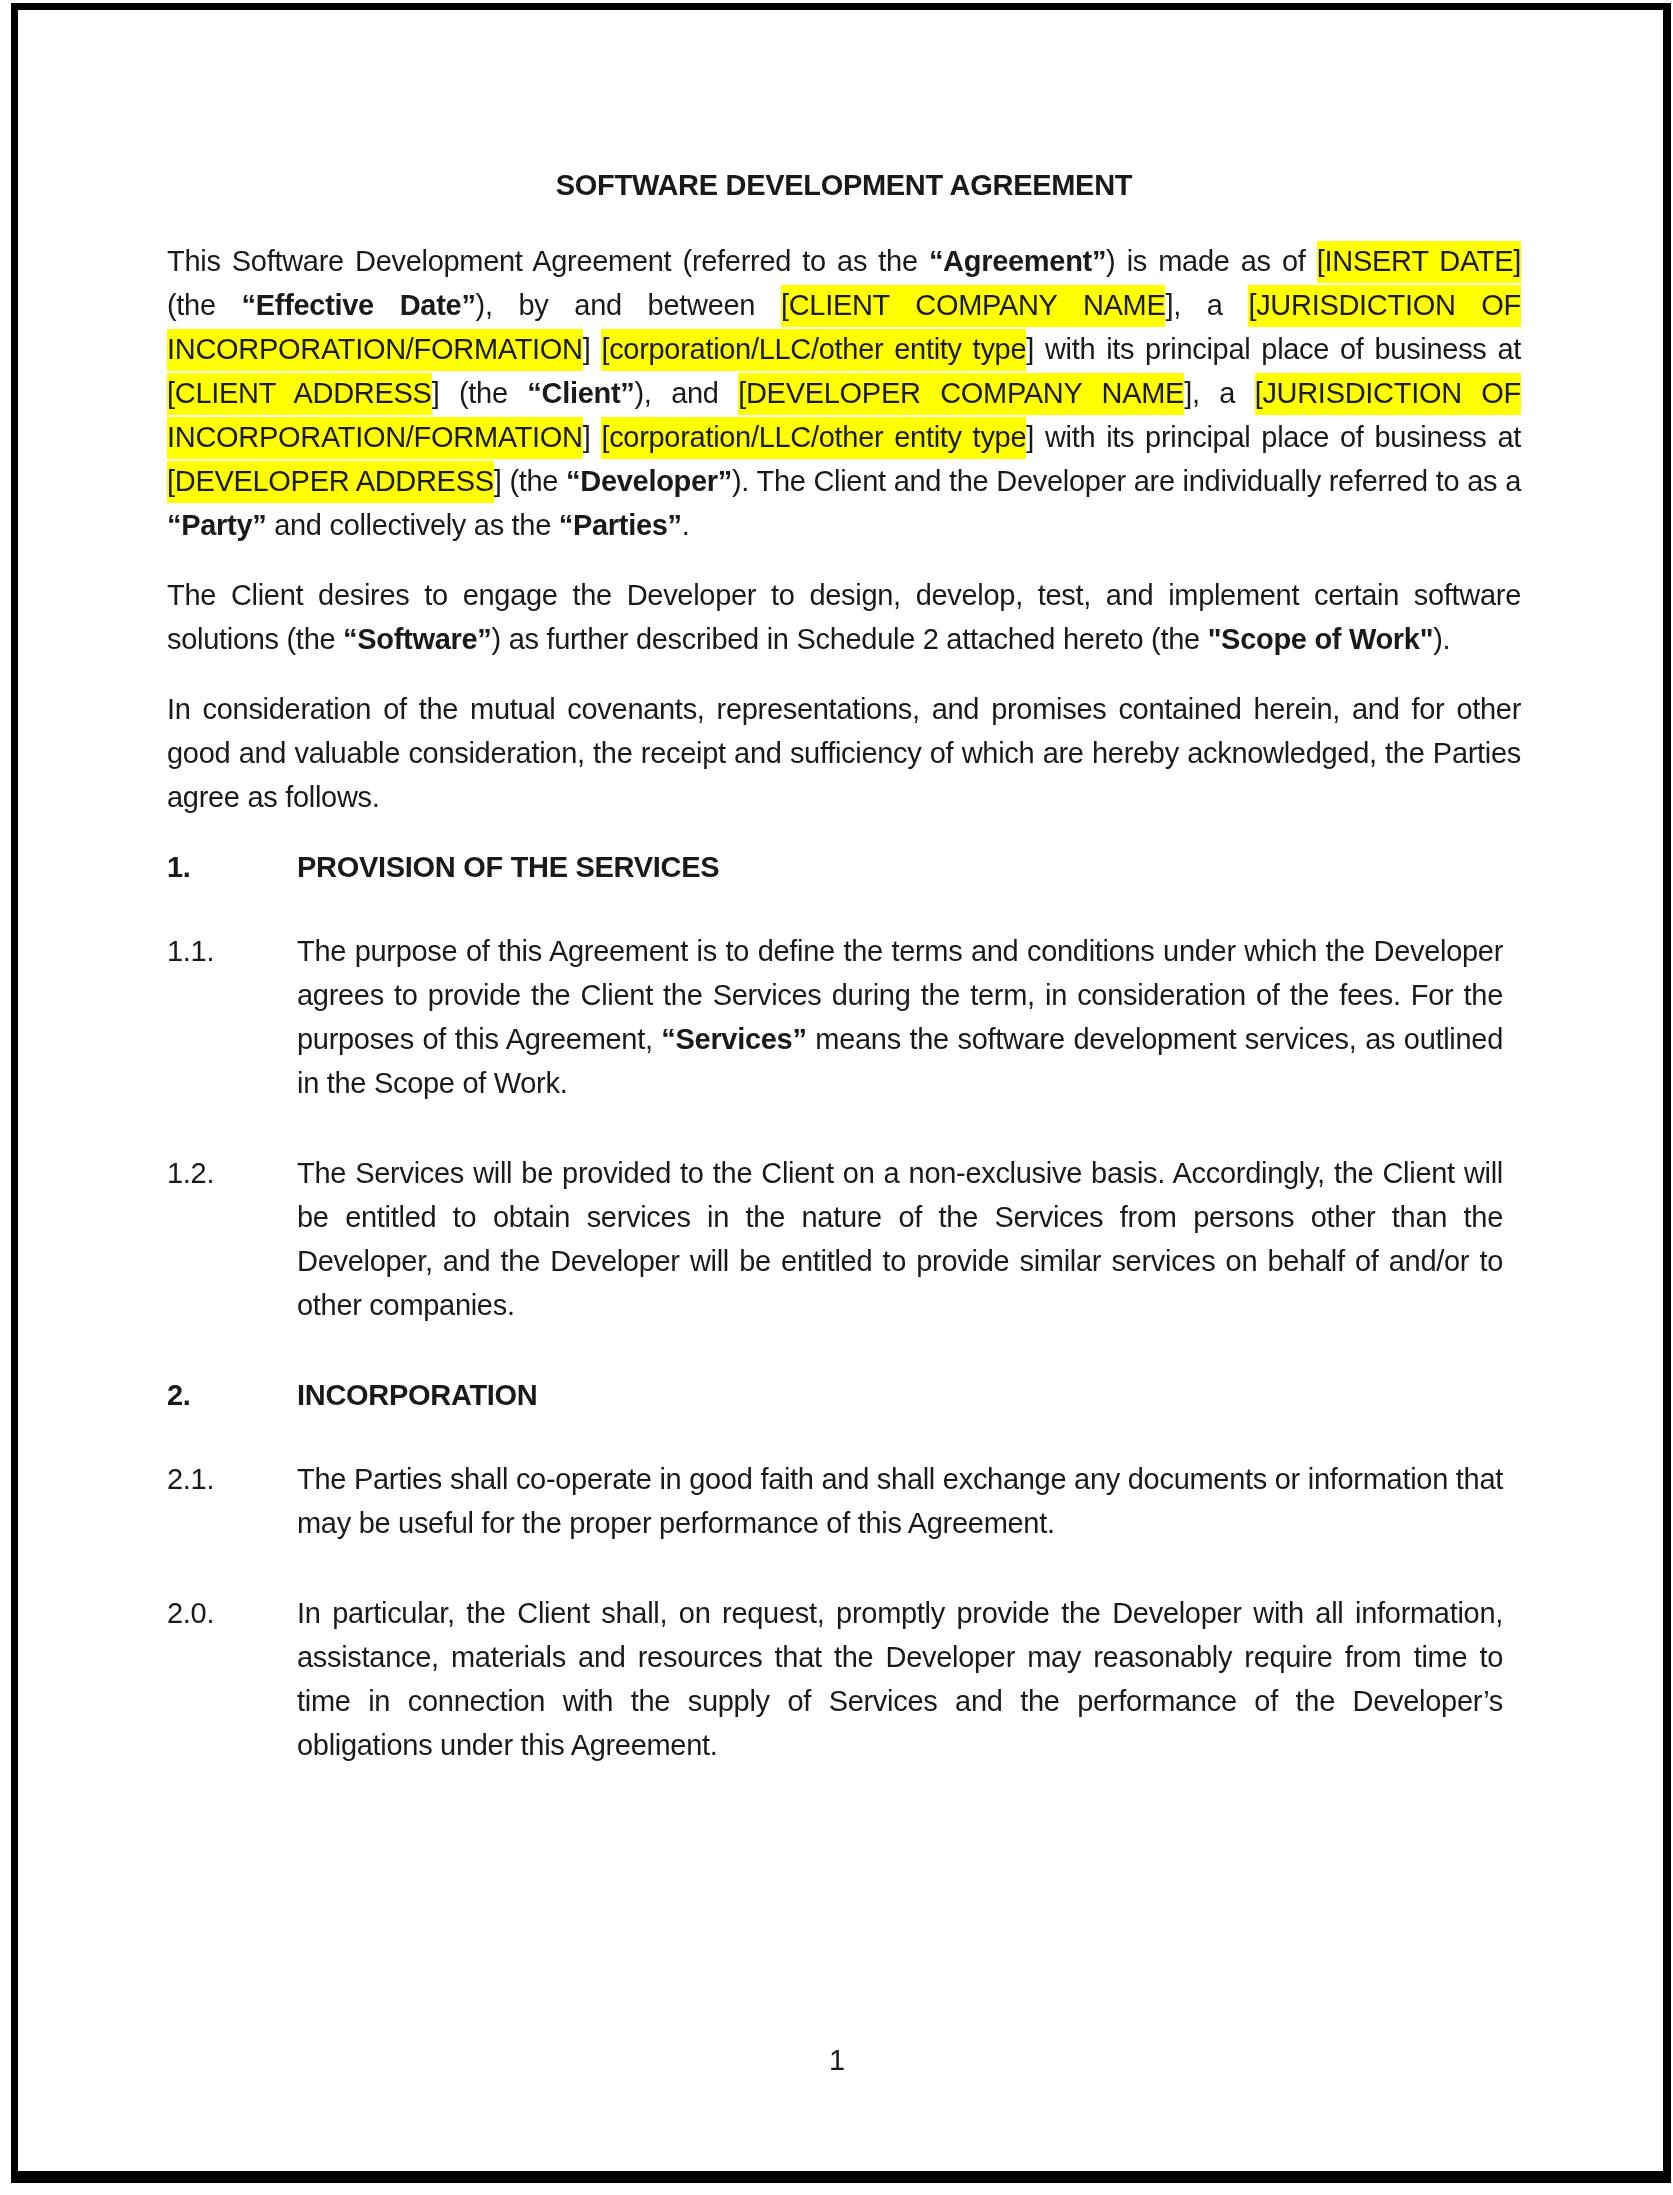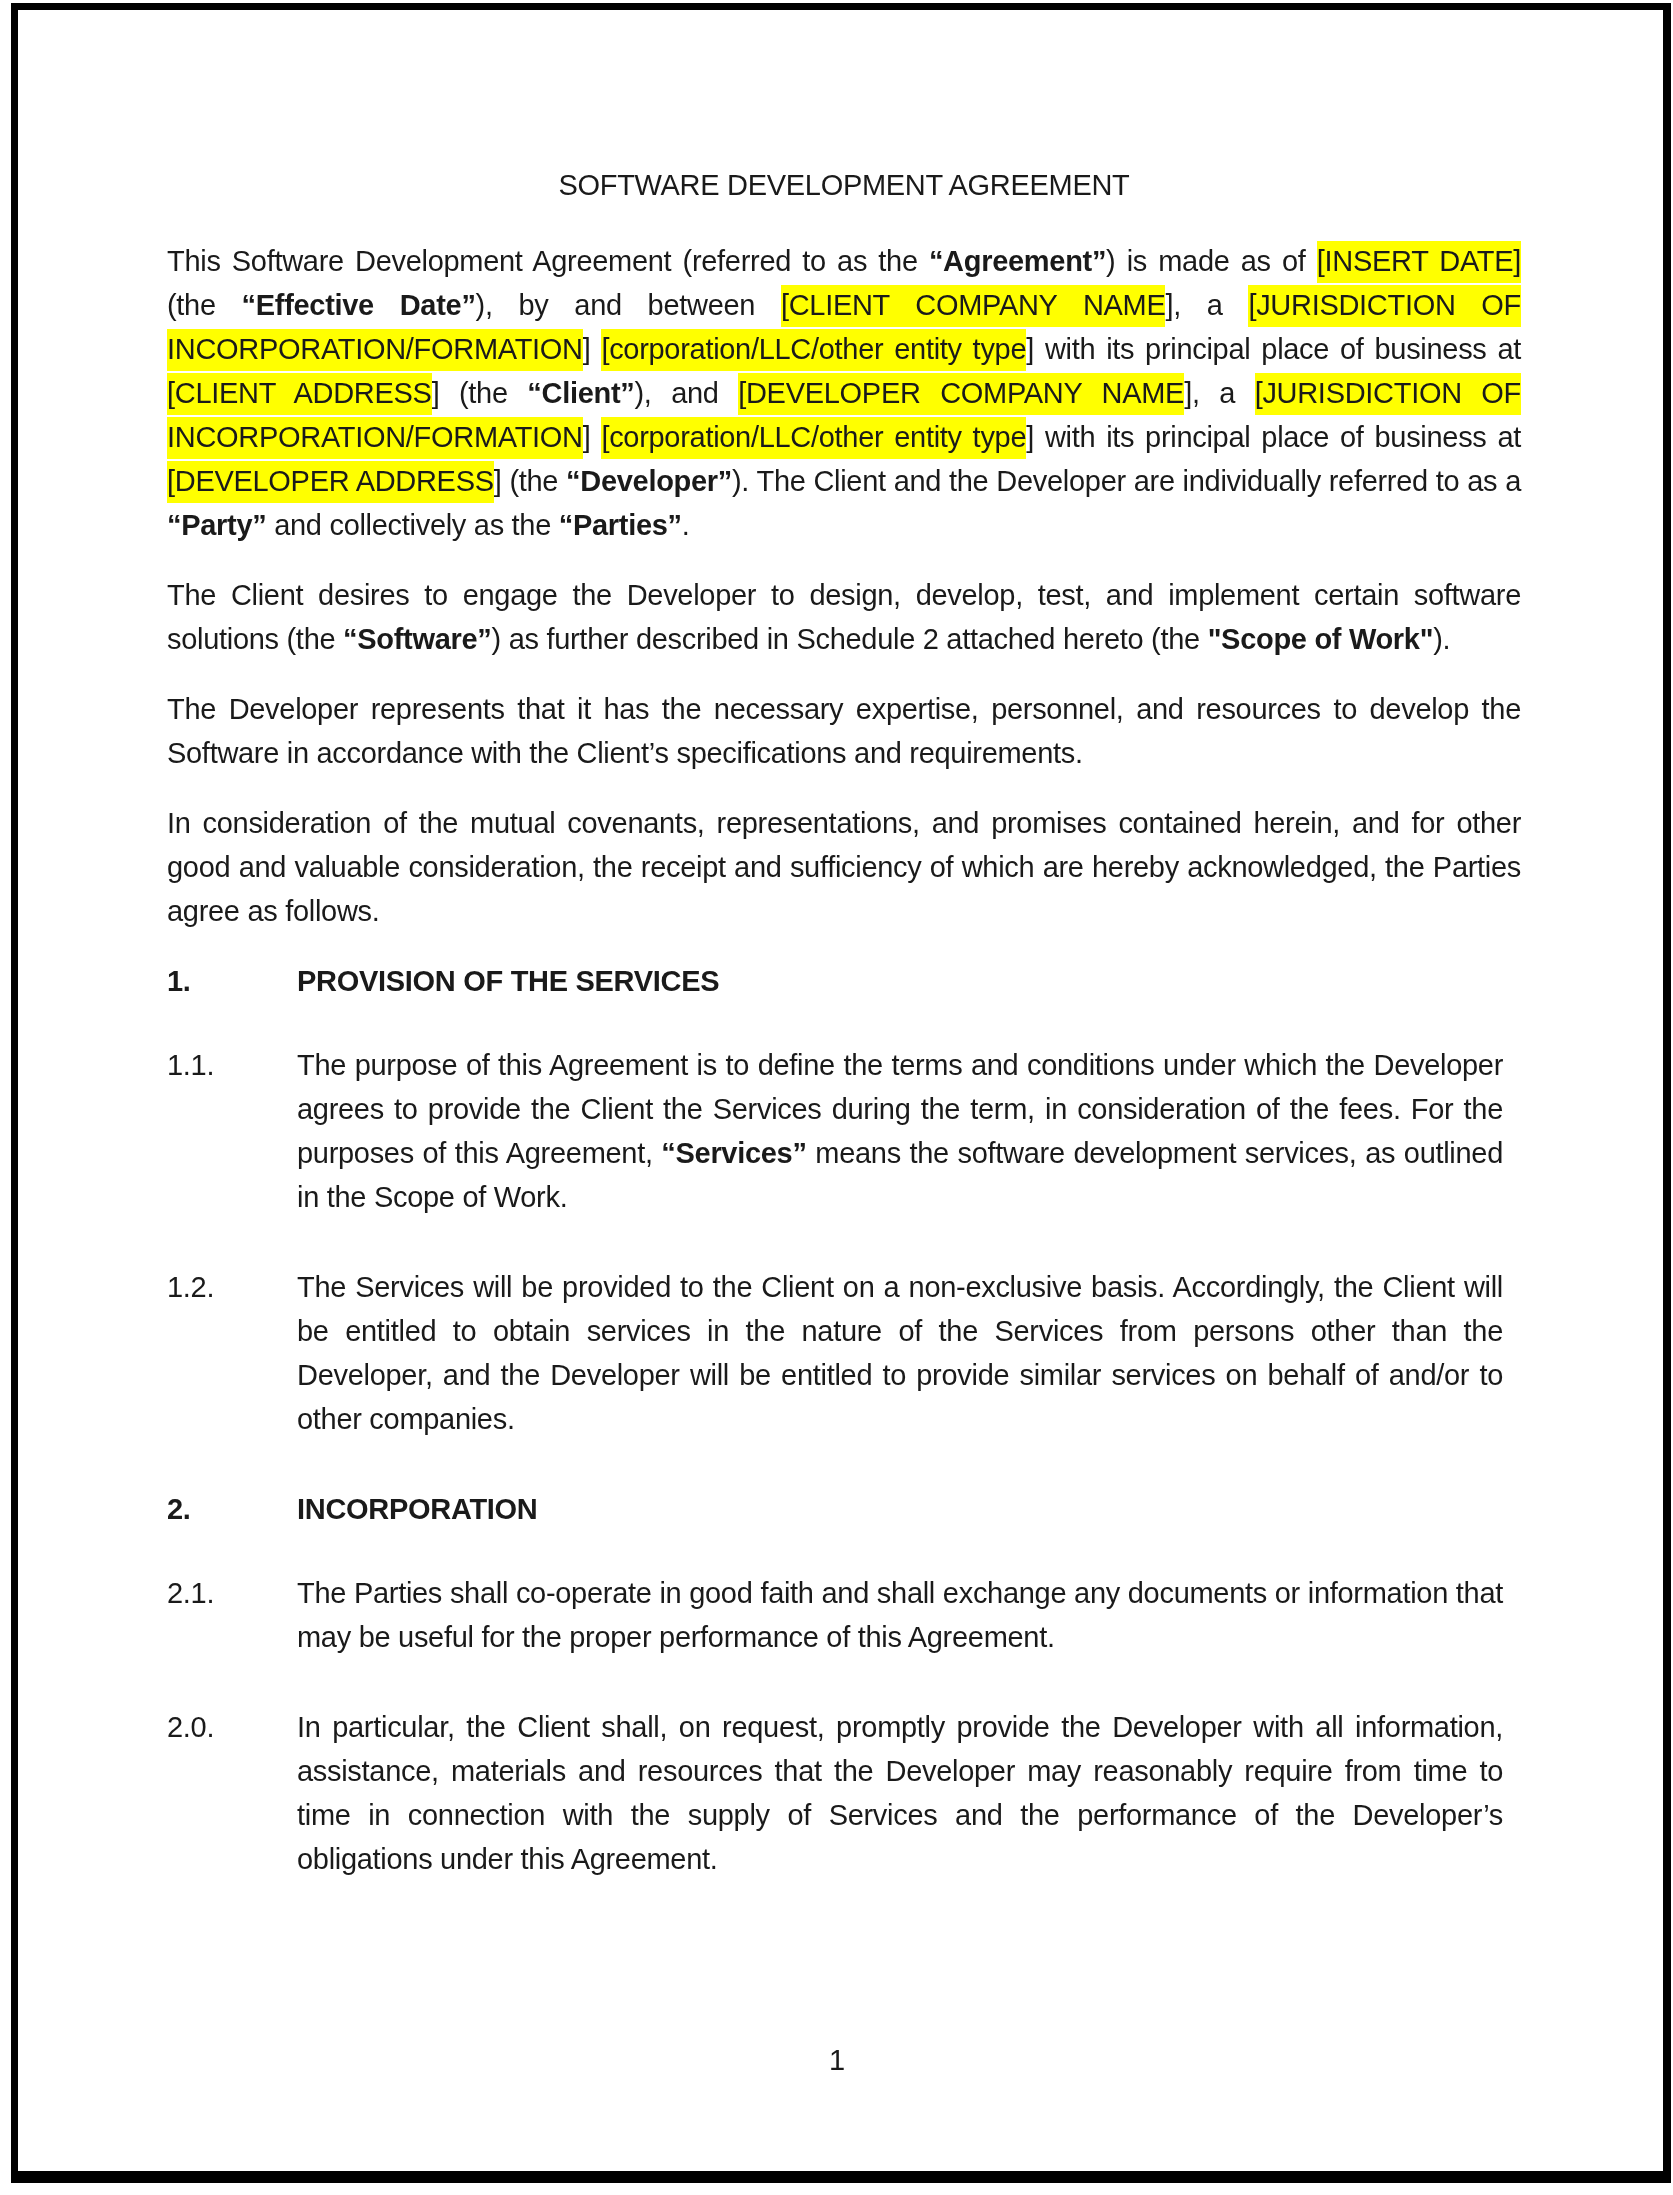--- a/index.html
+++ b/index.html
@@ -23,21 +23,21 @@
     position: absolute;
     left: 167px;
     top: 163px;
     width: 1354px;
     font-size: 29px;
     line-height: 44px;
     letter-spacing: -0.3px;
   }
   .doc-title {
     text-align: center;
-    font-weight: normal;
+    font-weight: bold;
     margin: 0 0 32px 0;
   }
   .block { margin: 8px 0 26px 0; }
   .para  { text-align: justify; }
   .numbered {
     position: relative;
     padding-left: 130px;
     margin: 0 18px 46px 0;
   }
   .numbered .ptext { display: block; text-align: justify; }
@@ -66,21 +66,20 @@
 </head>
 <body style="color: rgb(26, 26, 26);">
 
 <div class="frame" style="border-color: rgb(0, 0, 0);"></div>
 
 <div class="content">
   <div class="doc-title">SOFTWARE DEVELOPMENT AGREEMENT</div>
   <div id="doc-body">
       <div class="block para"><span class="ptext"><span class="run">This Software Development Agreement (referred to as the </span><strong class="bold">“Agreement”</strong><span class="run">) is made as of </span><mark class="hl" style="background: rgb(255, 255, 0);">[INSERT DATE]</mark><span class="run"> (the </span><strong class="bold">“Effective Date”</strong><span class="run">), by and between </span><mark class="hl" style="background: rgb(255, 255, 0);">[CLIENT COMPANY NAME</mark><span class="run">], a </span><mark class="hl" style="background: rgb(255, 255, 0);">[JURISDICTION OF INCORPORATION/FORMATION</mark><span class="run">] </span><mark class="hl" style="background: rgb(255, 255, 0);">[corporation/LLC/other entity type</mark><span class="run">] with its principal place of business at </span><mark class="hl" style="background: rgb(255, 255, 0);">[CLIENT ADDRESS</mark><span class="run">] (the </span><strong class="bold">“Client”</strong><span class="run">), and </span><mark class="hl" style="background: rgb(255, 255, 0);">[DEVELOPER COMPANY NAME</mark><span class="run">], a </span><mark class="hl" style="background: rgb(255, 255, 0);">[JURISDICTION OF INCORPORATION/FORMATION</mark><span class="run">] </span><mark class="hl" style="background: rgb(255, 255, 0);">[corporation/LLC/other entity type</mark><span class="run">] with its principal place of business at </span><mark class="hl" style="background: rgb(255, 255, 0);">[DEVELOPER ADDRESS</mark><span class="run">] (the </span><strong class="bold">“Developer”</strong><span class="run">). The Client and the Developer are individually referred to as a </span><strong class="bold">“Party”</strong><span class="run"> and collectively as the </span><strong class="bold">“Parties”</strong><span class="run">.</span></span></div>
       <div class="block para"><span class="ptext"><span class="run">The Client desires to engage the Developer to design, develop, test, and implement certain software solutions (the </span><strong class="bold">“Software”</strong><span class="run">) as further described in Schedule 2 attached hereto (the </span><strong class="bold">"Scope of Work"</strong><span class="run">).</span></span></div>
-      <div class="block para"><span class="ptext"><span class="run">The Developer represents that it has the necessary expertise, personnel, and resources to develop the Software in accordance with the Client’s specifications and requirements.</span></span></div>
       <div class="block para"><span class="ptext"><span class="run">In consideration of the mutual covenants, representations, and promises contained herein, and for other good and valuable consideration, the receipt and sufficiency of which are hereby acknowledged, the Parties agree as follows.</span></span></div>
       <div class="block heading"><span class="num">1.</span><span class="hlabel">PROVISION OF THE SERVICES</span></div>
       <div class="block numbered">
         <span class="num">1.1.</span>
         <span class="ptext"><span class="run">The purpose of this Agreement is to define the terms and conditions under which the Developer agrees to provide the Client the Services during the term, in consideration of the fees. For the purposes of this Agreement, </span><strong class="bold">“Services”</strong><span class="run"> means the software development services, as outlined in the Scope of Work.</span></span>
       </div>
       <div class="block numbered">
         <span class="num">1.2.</span>
         <span class="ptext"><span class="run">The Services will be provided to the Client on a non-exclusive basis. Accordingly, the Client will be entitled to obtain services in the nature of the Services from persons other than the Developer, and the Developer will be entitled to provide similar services on behalf of and/or to other companies.</span></span>
       </div>

